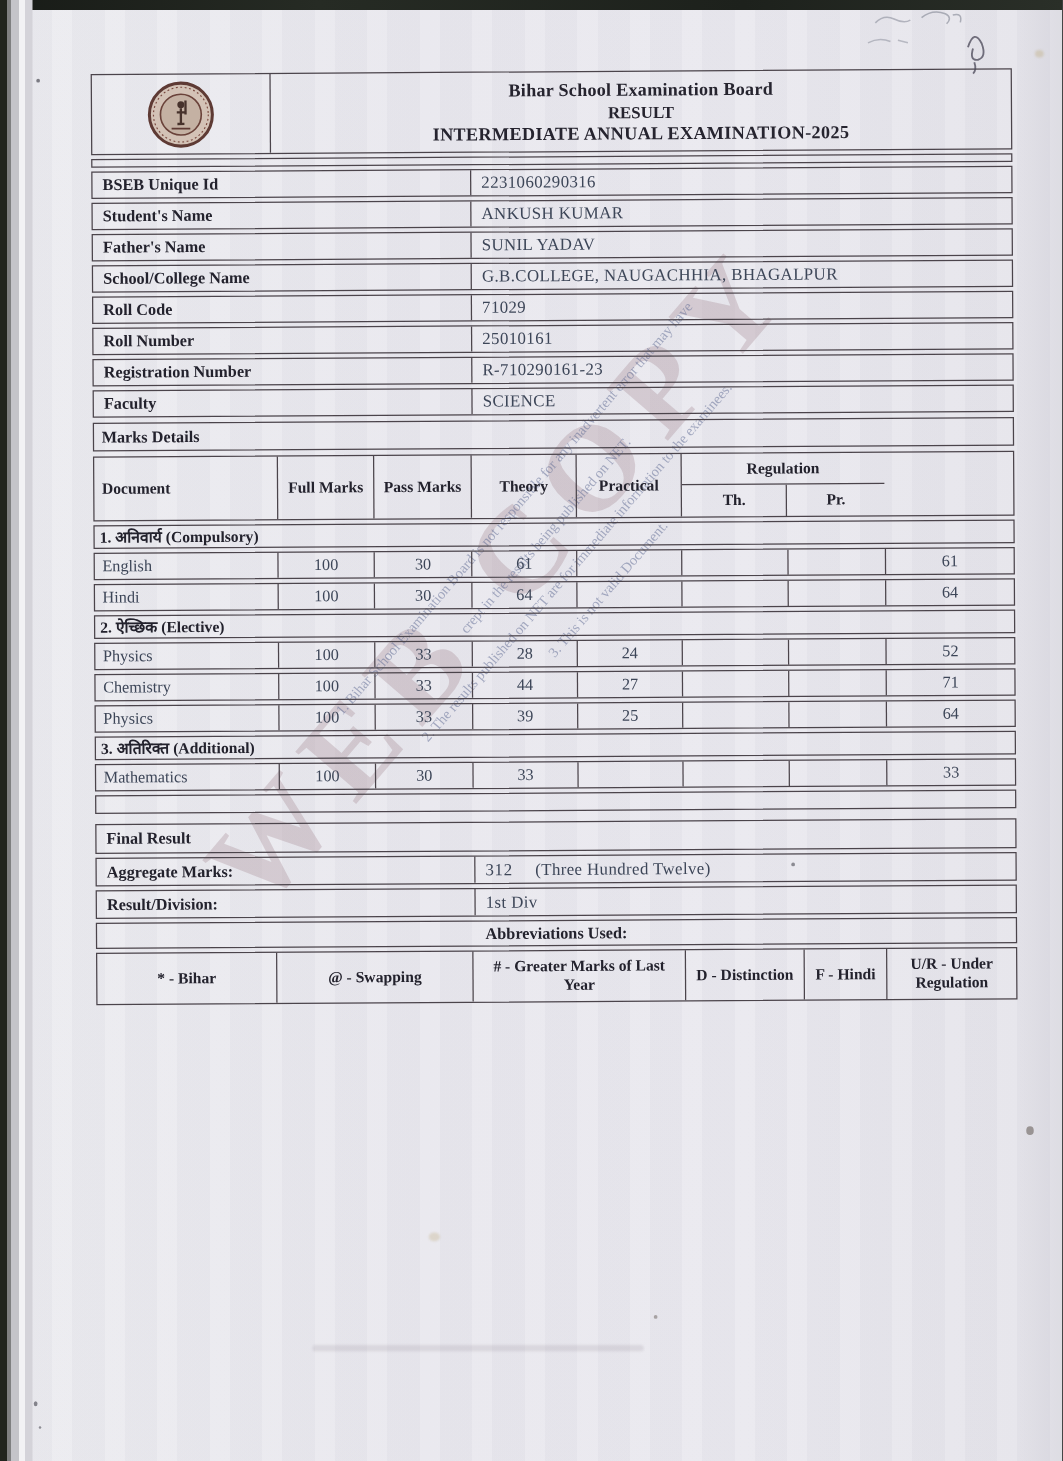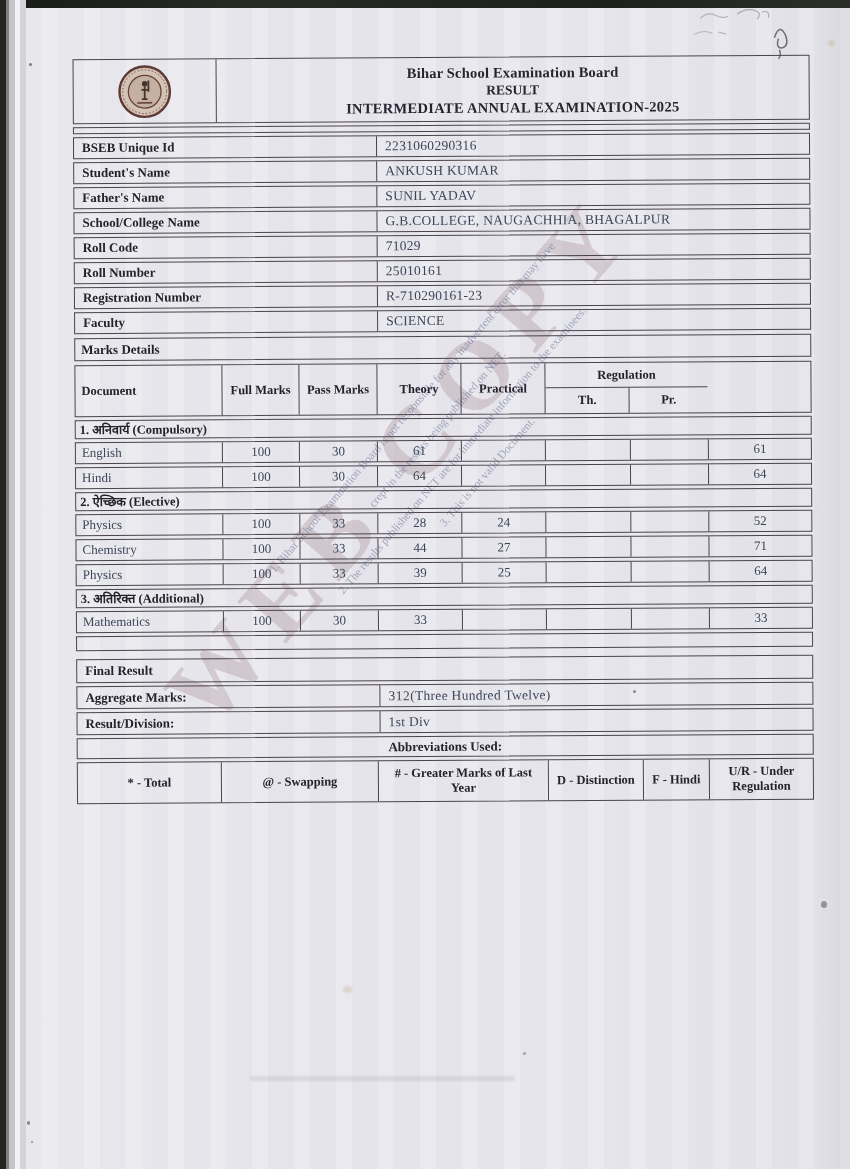--- a/index.html
+++ b/index.html
@@ -72,21 +72,21 @@
   .mc { display:flex; align-items:center; justify-content:center; }
   .mc.subj { justify-content:flex-start; padding-left:6px; }
   .emptyrow { margin-top:3px; height:15px; }
 
   
   .gap-lg { margin-top:8px; }
   .frow { height:23px; display:flex; margin-top:3px; }
   .frow .dlabel { font-size:13px; }
   .fr-title { height:24px; display:flex; align-items:center; padding-left:8px; font-weight:bold; font-size:13px; }
   .agg-num { letter-spacing:0.5px; }
-  .agg-words { }
+  .agg-words { margin-left:18px; }
   .abbr-title { margin-top:3px; height:21px; display:flex; align-items:center; justify-content:center; font-weight:bold; font-size:13px; }
   .abbr-title span { }
   .arow { margin-top:3px; height:42px; display:flex; font-weight:bold; font-size:12.5px; }
   .ac { display:flex; align-items:center; justify-content:center; text-align:center; line-height:15px; padding:0 4px; }
   .a1{width:143px;} .a2{width:157px;} .a3{width:170px;} .a4{width:95px;} .a5{width:66px;} .a6{flex:1;}
 
   
   .speck { position:absolute; border-radius:50%; z-index:5; }
   .smudge { position:absolute; left:250px; top:1076px; width:265px; height:5px; z-index:5;
     background:rgba(120,108,118,0.14); border-radius:3px; filter:blur(1px); }
@@ -259,21 +259,21 @@
       </div>
       <div class="box frow">
         <div class="dlabel">Result/Division:</div>
         <div class="dvalue">1st Div</div>
       </div>
 
       <div class="box abbr-title">
         <span>Abbreviations Used:</span>
       </div>
       <div class="box arow">
-        <div class="ac a1">* - Total</div>
+        <div class="ac a1">* - Bihar</div>
         <div class="ac a2 bl">@ - Swapping</div>
         <div class="ac a3 bl"># - Greater Marks of Last Year</div>
         <div class="ac a4 bl">D - Distinction</div>
         <div class="ac a5 bl">F - Hindi</div>
         <div class="ac a6 bl">U/R - Under Regulation</div>
       </div>
     </div>
 
     <svg class="scribbles" width="140" height="60" viewBox="0 0 140 60">
       <path d="M18 14 q7 -7 15 -3 t13 1" stroke="rgba(110,115,130,0.45)" stroke-width="1.2" fill="none"></path>

